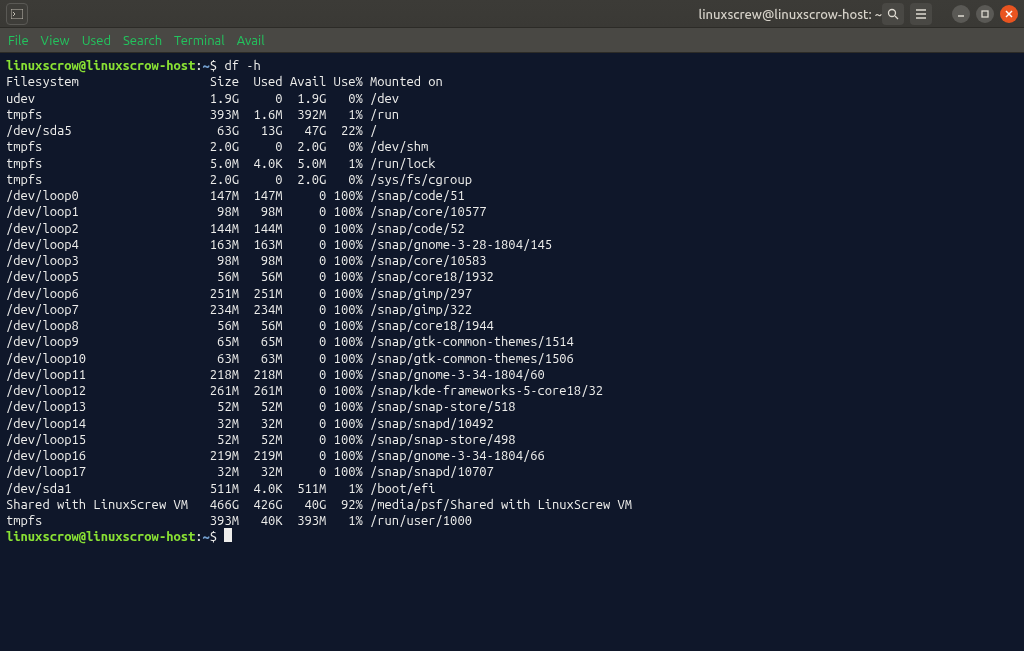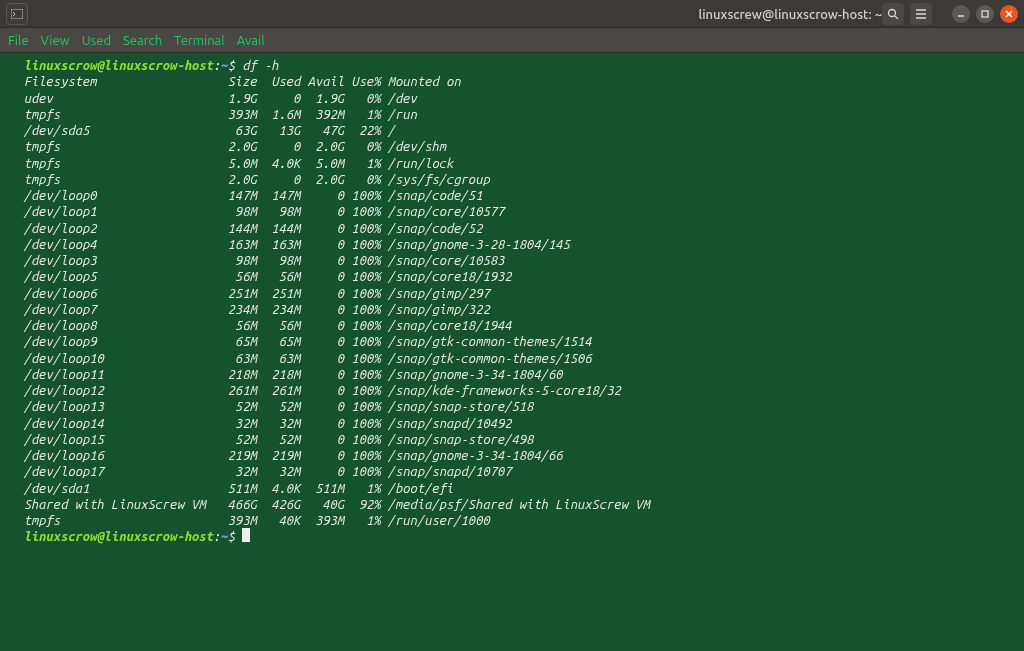--- a/index.html
+++ b/index.html
@@ -52,26 +52,25 @@
     display:flex; align-items:center;
     padding:0 8px;
     gap:12px;
     font-family:Ubuntu,Arial,sans-serif; font-size:13px;
     color:#22c55e;
     border-bottom:1px solid #2c2b27;
   }
   .menubar span { cursor:pointer; }
   .terminal {
     flex:1;
-    background:#14532d;
-    padding:4px 24px;
+    background:#0f172a;
+    padding:4px 6px;
     overflow:hidden;
     line-height:1.25;
     white-space:pre;
-    font-style:italic;
   }
   .prompt-user { color:#8ae234; font-weight:bold; }
   .prompt-path { color:#729fcf; font-weight:bold; }
   .prompt-sym { color:#eeeeec; }
   .row { display:flex; }
   .cursor {
     display:inline-block; width:8px; height:14px;
     background:#eeeeec; vertical-align:text-bottom;
   }
 </style>

